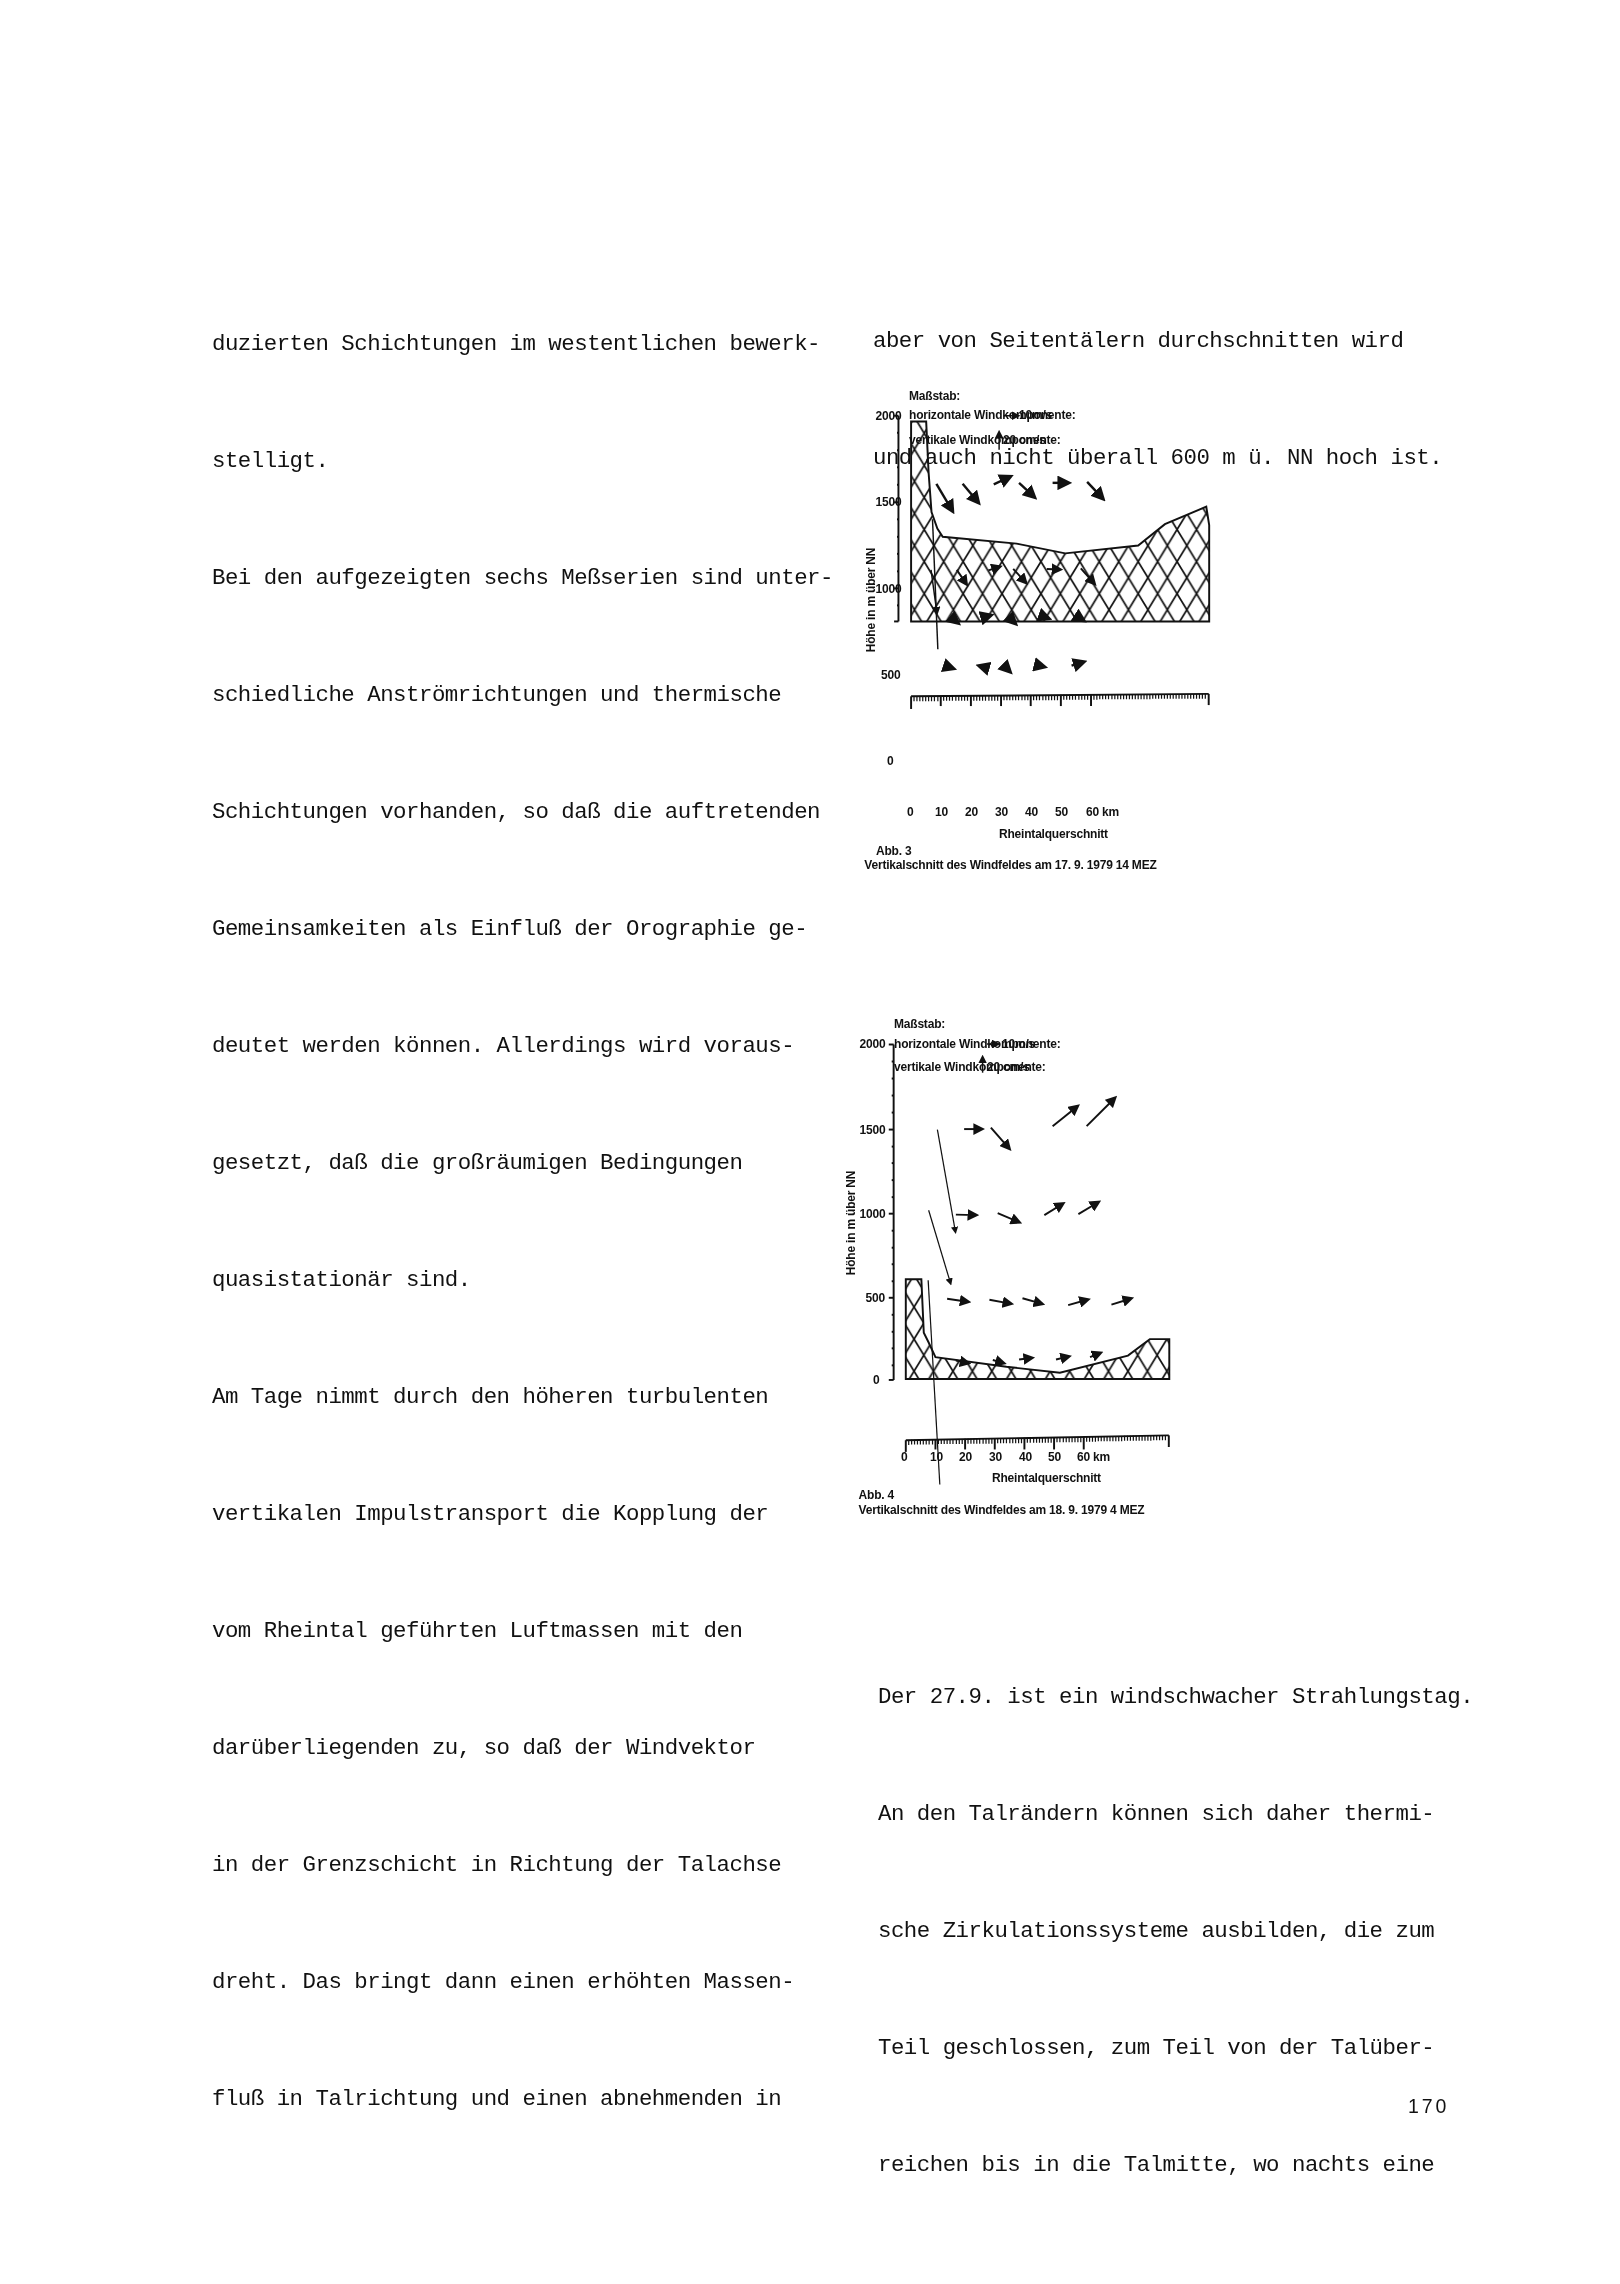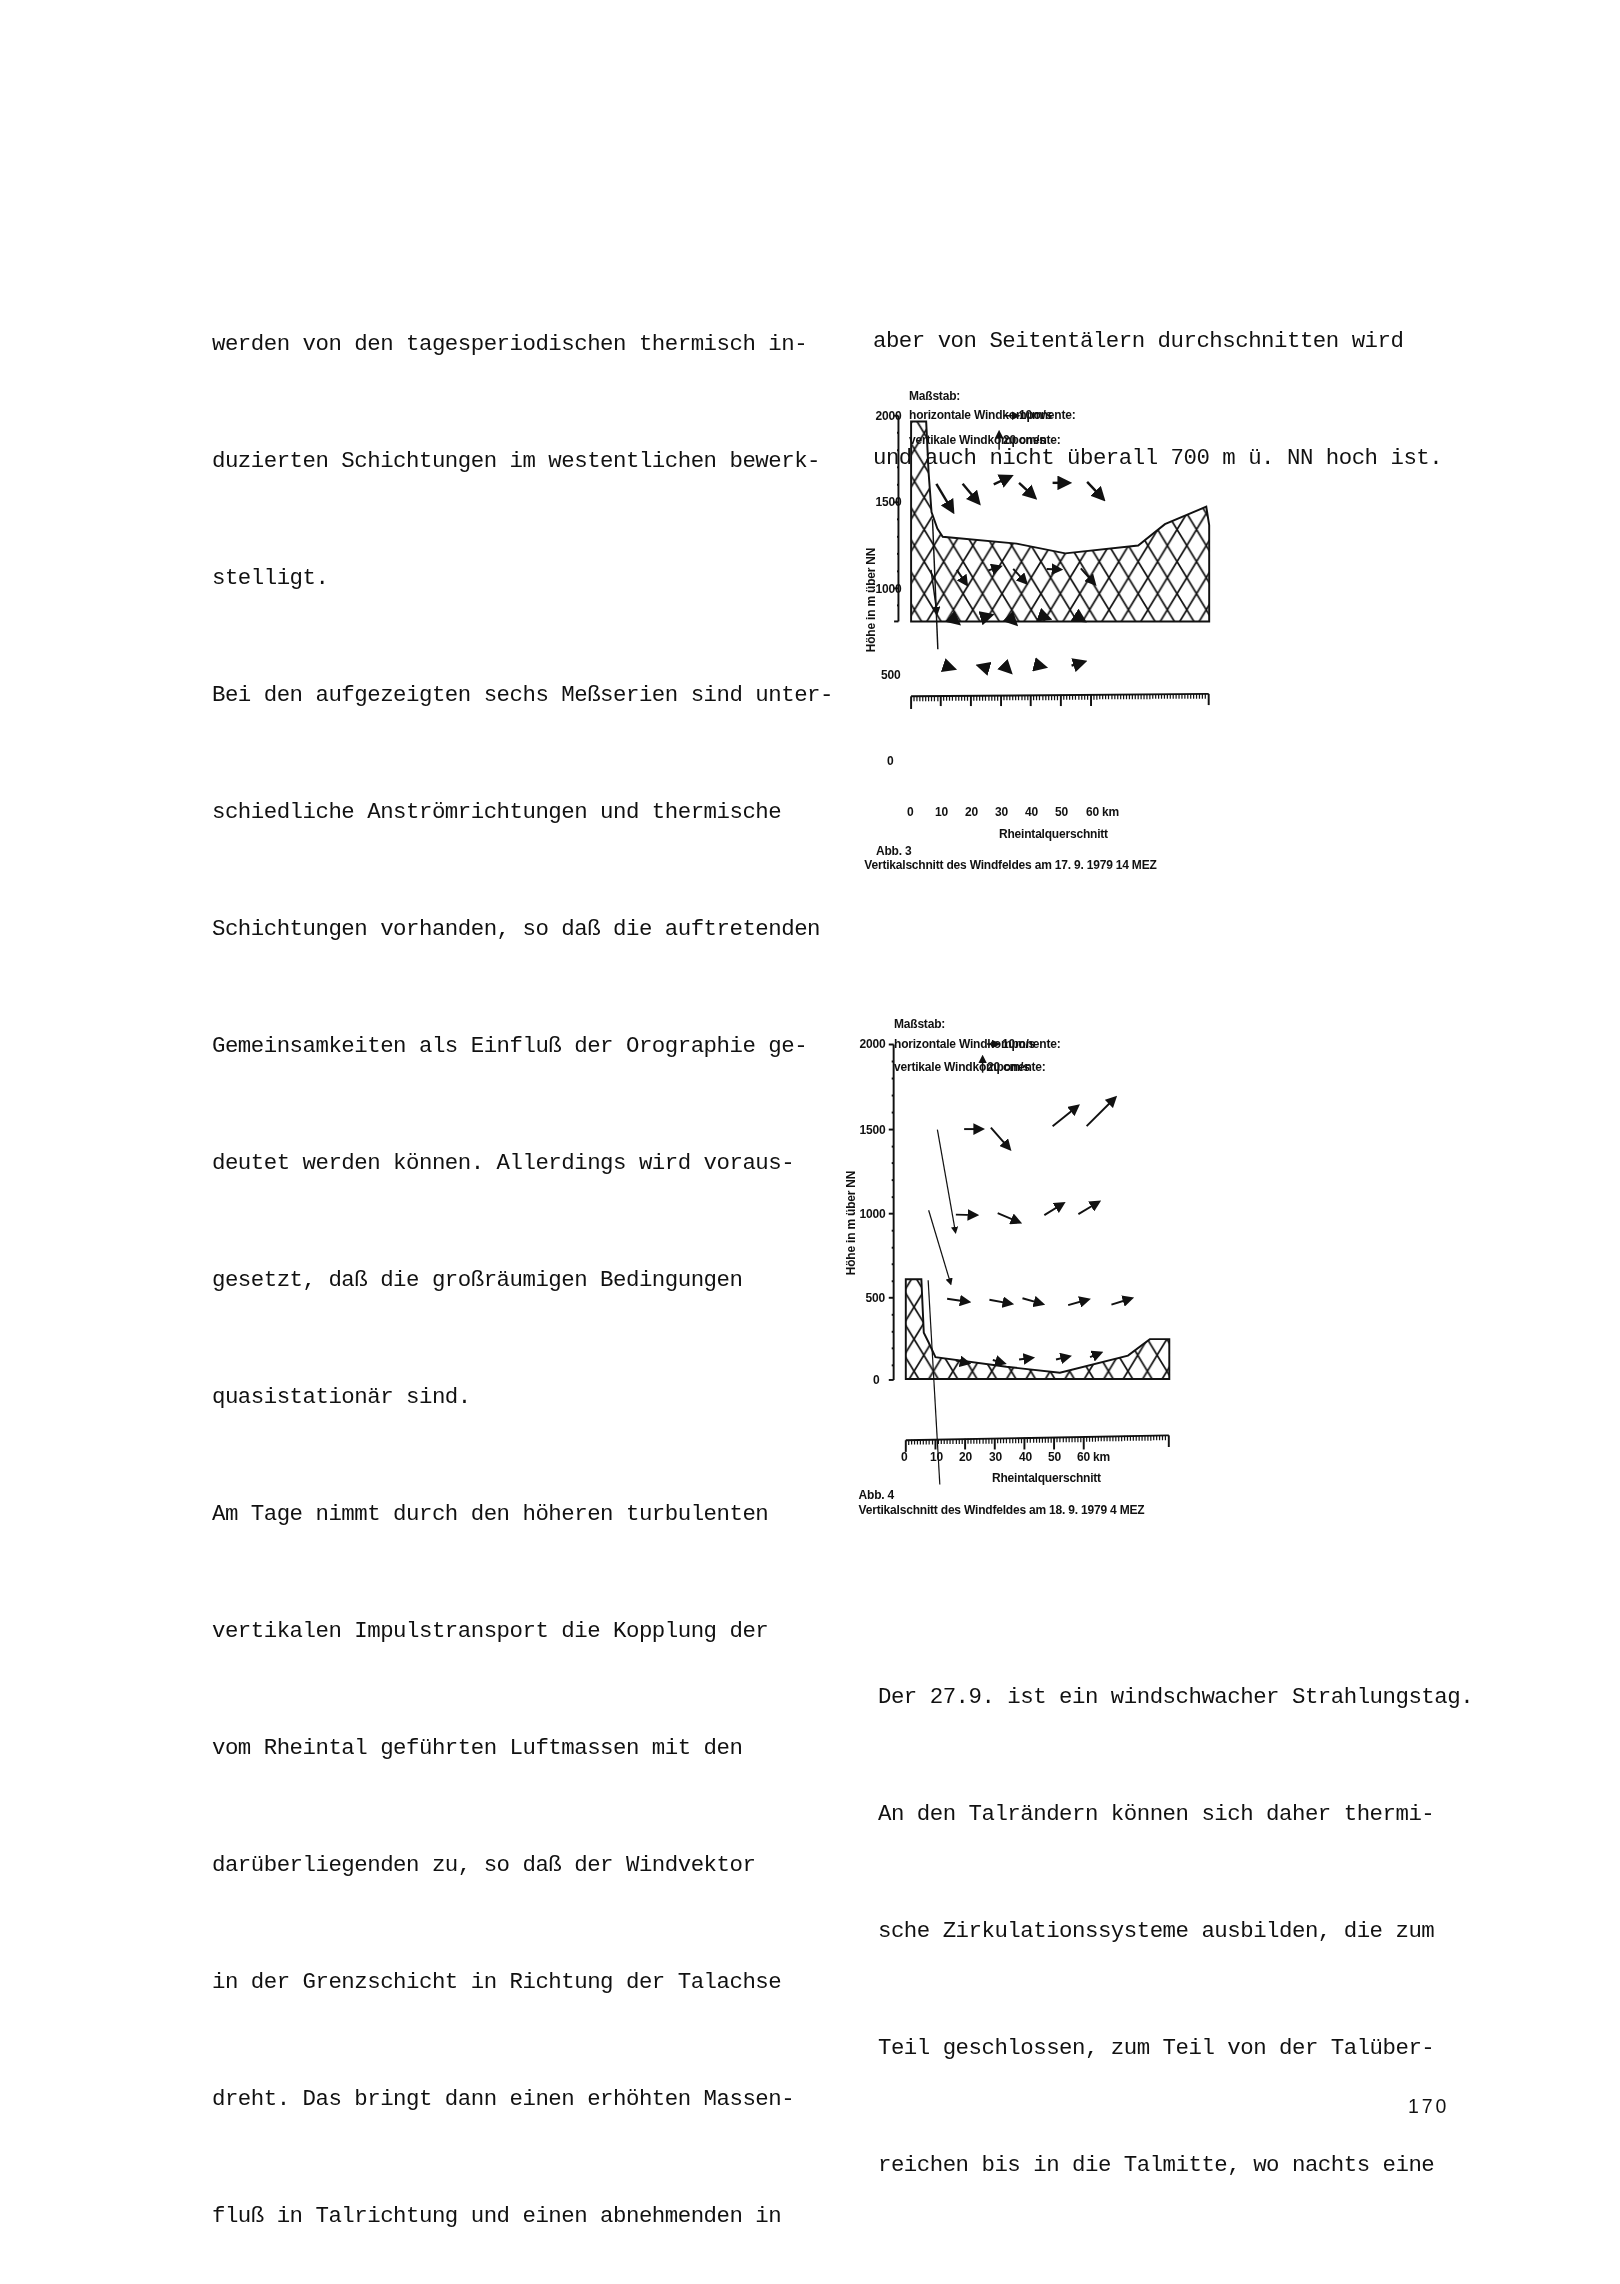--- a/index.html
+++ b/index.html
@@ -13,21 +13,20 @@
   #fig3 { left:856px; top:389px; width:613px; height:496px; }
   #fig4 { left:846px; top:1002px; width:632px; height:506px; }
   .figure svg { position:absolute; left:0; top:0; overflow:visible; }
   .fig-text { position:absolute; white-space:nowrap; font-size:12px; letter-spacing:-0.2px; }
   .page-number { position:absolute; left:1408px; top:2095px; font-family:"Liberation Sans","DejaVu Sans",sans-serif; font-size:19.5px; letter-spacing:2.9px; }
 </style>
 </head>
 <body>
 
 <div id="col-left" class="col">
-  <span class="line">werden von den tagesperiodischen thermisch in-</span>
   <span class="line">duzierten Schichtungen im westentlichen bewerk-</span>
   <span class="line">stelligt.</span>
   <span class="line">Bei den aufgezeigten sechs Meßserien sind unter-</span>
   <span class="line">schiedliche Anströmrichtungen und thermische</span>
   <span class="line">Schichtungen vorhanden, so daß die auftretenden</span>
   <span class="line">Gemeinsamkeiten als Einfluß der Orographie ge-</span>
   <span class="line">deutet werden können. Allerdings wird voraus-</span>
   <span class="line">gesetzt, daß die großräumigen Bedingungen</span>
   <span class="line">quasistationär sind.</span>
   <span class="line">Am Tage nimmt durch den höheren turbulenten</span>
@@ -63,21 +62,21 @@
   
   
   
   
   
   
 </div>
 
 <div id="col-right-top" class="col">
   <span class="line">aber von Seitentälern durchschnitten wird</span>
-  <span class="line">und auch nicht überall 700 m ü. NN hoch ist.</span>
+  <span class="line">und auch nicht überall 600 m ü. NN hoch ist.</span>
 </div>
 
 <div id="fig3" class="figure">
   <svg width="613" height="496" viewBox="0 0 1260 1020">
     <defs>
       <pattern id="hatch3" width="40" height="66" patternUnits="userSpaceOnUse">
         <path d="M0,0 L40,66 M40,0 L0,66" stroke="#111" stroke-width="3.5" fill="none"></path>
       </pattern>
       <marker id="ah3" markerWidth="6" markerHeight="6" refX="4" refY="3" orient="auto">
         <path d="M0,0 L6,3 L0,6 Z" fill="#111"></path>

